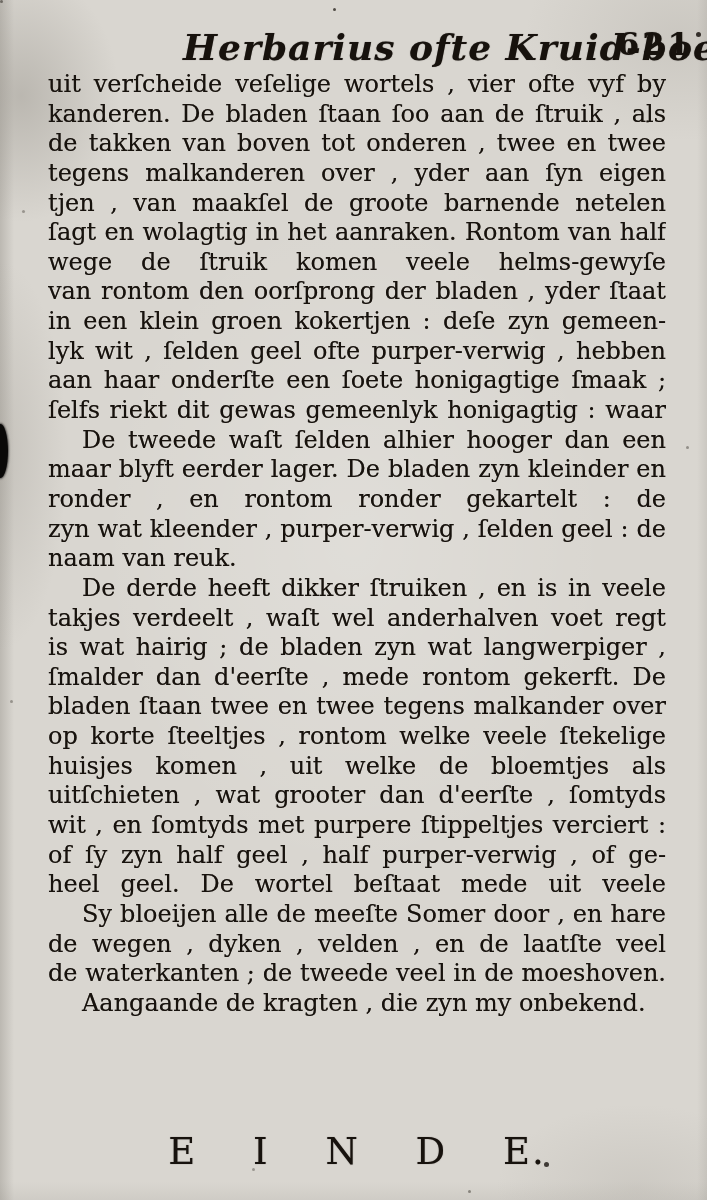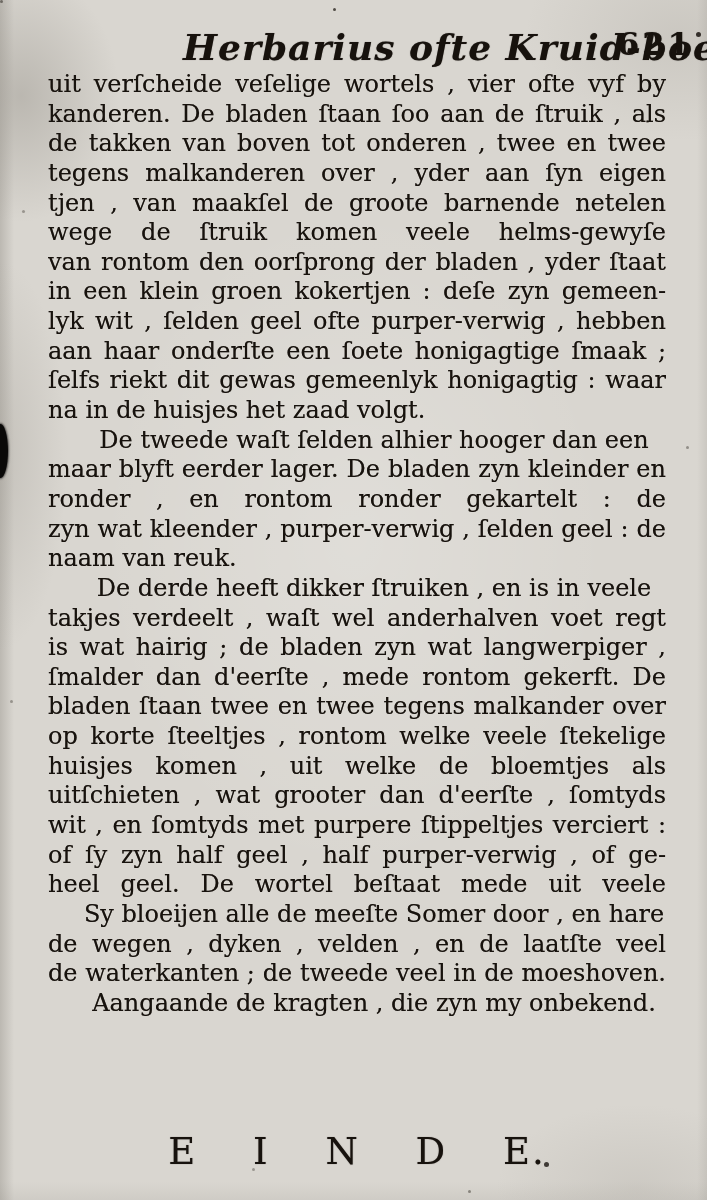--- a/index.html
+++ b/index.html
@@ -59,21 +59,21 @@
     position:absolute;left:48px;top:70px;width:618px;
     font-size:24px;color:var(--ink,#17120d);
     text-shadow:0 0 0.5px rgba(23,18,13,.55);
   }
   .line{
     height:29.65px;line-height:29.65px;overflow:hidden;
     white-space:normal;
   }
   .line.just{text-align:justify;}
   .line.just::after{content:"";display:inline-block;width:100%;height:0;}
-  .line.ind{text-indent:34px;text-align:center;}
+  .line.ind{text-indent:34px;}
   .it{}
   .einde{
     position:absolute;left:48px;top:1130px;width:618px;
     text-align:center;font-size:37px;color:var(--ink,#17120d);
     word-spacing:42px;letter-spacing:2px;
     text-shadow:0 0 1px rgba(23,18,13,.5);
     white-space:nowrap;
   }
 </style>
 </head>
@@ -87,27 +87,27 @@
   <div class="header-title">Herbarius ofte Kruid-boek.</div>
   <div class="page-number">621</div>
 </div>
 
 <div class="text-column">
     <div class="line just"><span>uit verſcheide veſelige </span><span class="it">wortels</span><span> , vier ofte vyf by mal-</span></div>
     <div class="line just"><span>kanderen. De </span><span class="it">bladen</span><span> ſtaan ſoo aan de ſtruik , als</span></div>
     <div class="line just"><span>de takken van boven tot onderen , twee en twee</span></div>
     <div class="line just"><span>tegens malkanderen over , yder aan ſyn eigen ſteel-</span></div>
     <div class="line just"><span>tjen , van maakſel de groote barnende netelen</span></div>
+    <div class="line just"><span>ſagt en wolagtig in het aanraken. Rontom van half</span></div>
     <div class="line just"><span>wege de ſtruik komen veele helms-gewyſe </span></div>
     <div class="line just"><span>van rontom den oorſprong der bladen , yder ſtaat</span></div>
     <div class="line just"><span>in een klein groen kokertjen : deſe zyn gemeen-</span></div>
     <div class="line just"><span>lyk wit , ſelden geel ofte purper-verwig , hebben</span></div>
     <div class="line just"><span>aan haar onderſte een ſoete honigagtige ſmaak ;</span></div>
     <div class="line just"><span>ſelfs riekt dit gewas gemeenlyk honigagtig : waar</span></div>
-    <div class="line"><span>na in de huisjes het zaad volgt.</span></div>
     <div class="line just ind"><span>De </span><span class="it">tweede</span><span> waſt ſelden alhier hooger dan een voet ,</span></div>
     <div class="line just"><span>maar blyft eerder lager. De </span><span class="it">bladen</span><span> zyn kleinder en</span></div>
     <div class="line just"><span>ronder , en rontom ronder gekartelt : de </span></div>
     <div class="line just"><span>zyn wat kleender , purper-verwig , ſelden geel : de</span></div>
     <div class="line"><span>naam van reuk.</span></div>
     <div class="line just ind"><span>De </span><span class="it">derde</span><span> heeft dikker ſtruiken , en is in veele</span></div>
     <div class="line just"><span>takjes verdeelt , waſt wel anderhalven voet regt op,</span></div>
     <div class="line just"><span>is wat hairig ; de </span><span class="it">bladen</span><span> zyn wat langwerpiger , maar</span></div>
     <div class="line just"><span>ſmalder dan d'eerſte , mede rontom gekerft. De</span></div>
     <div class="line just"><span>bladen ſtaan twee en twee tegens malkander over ,</span></div>

